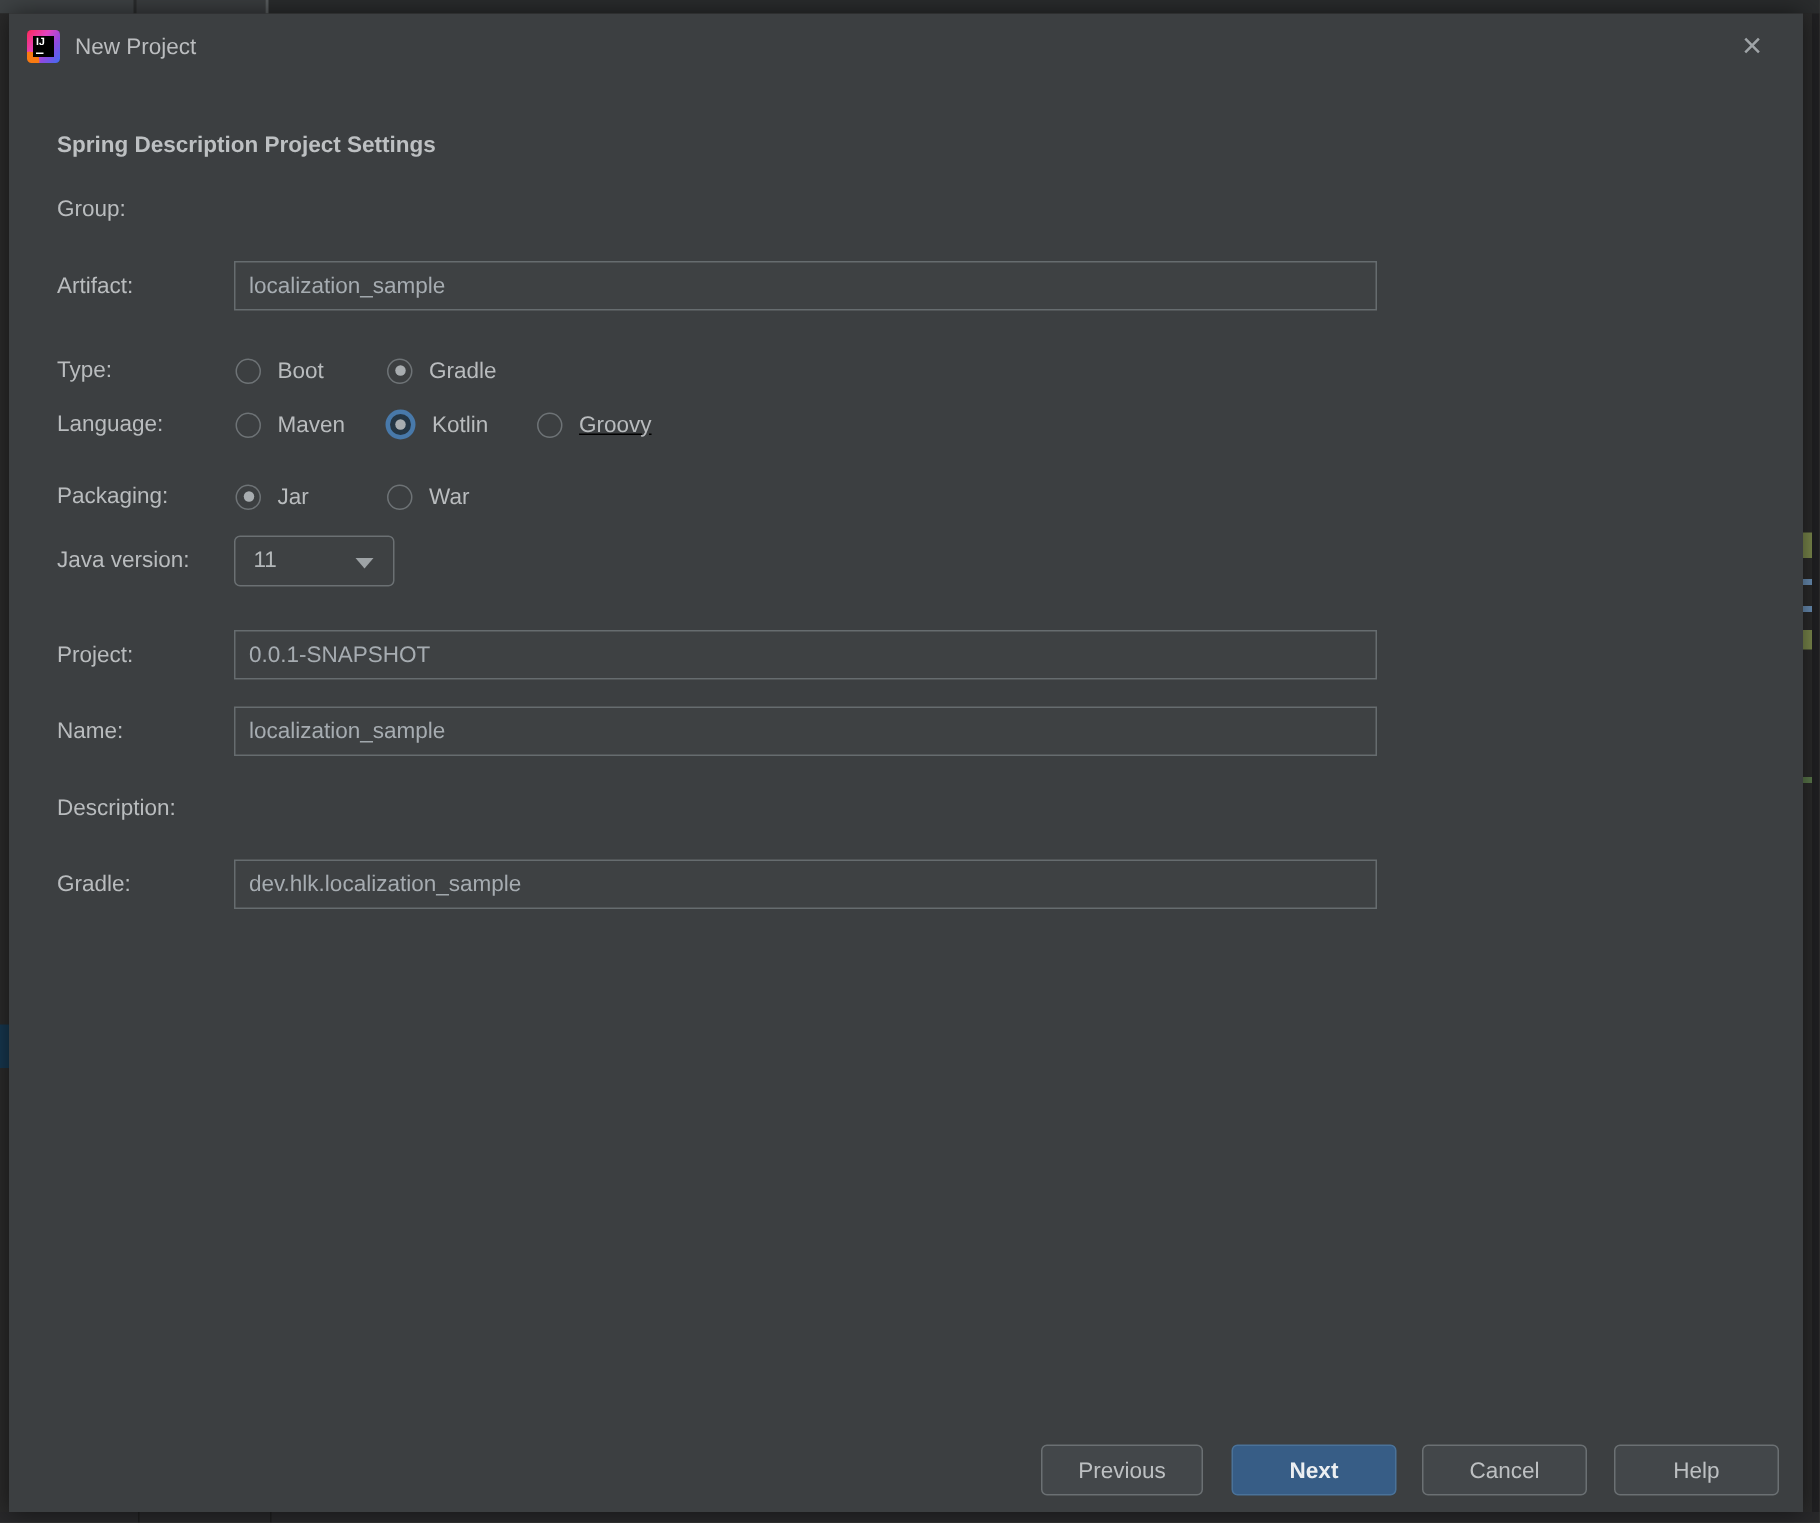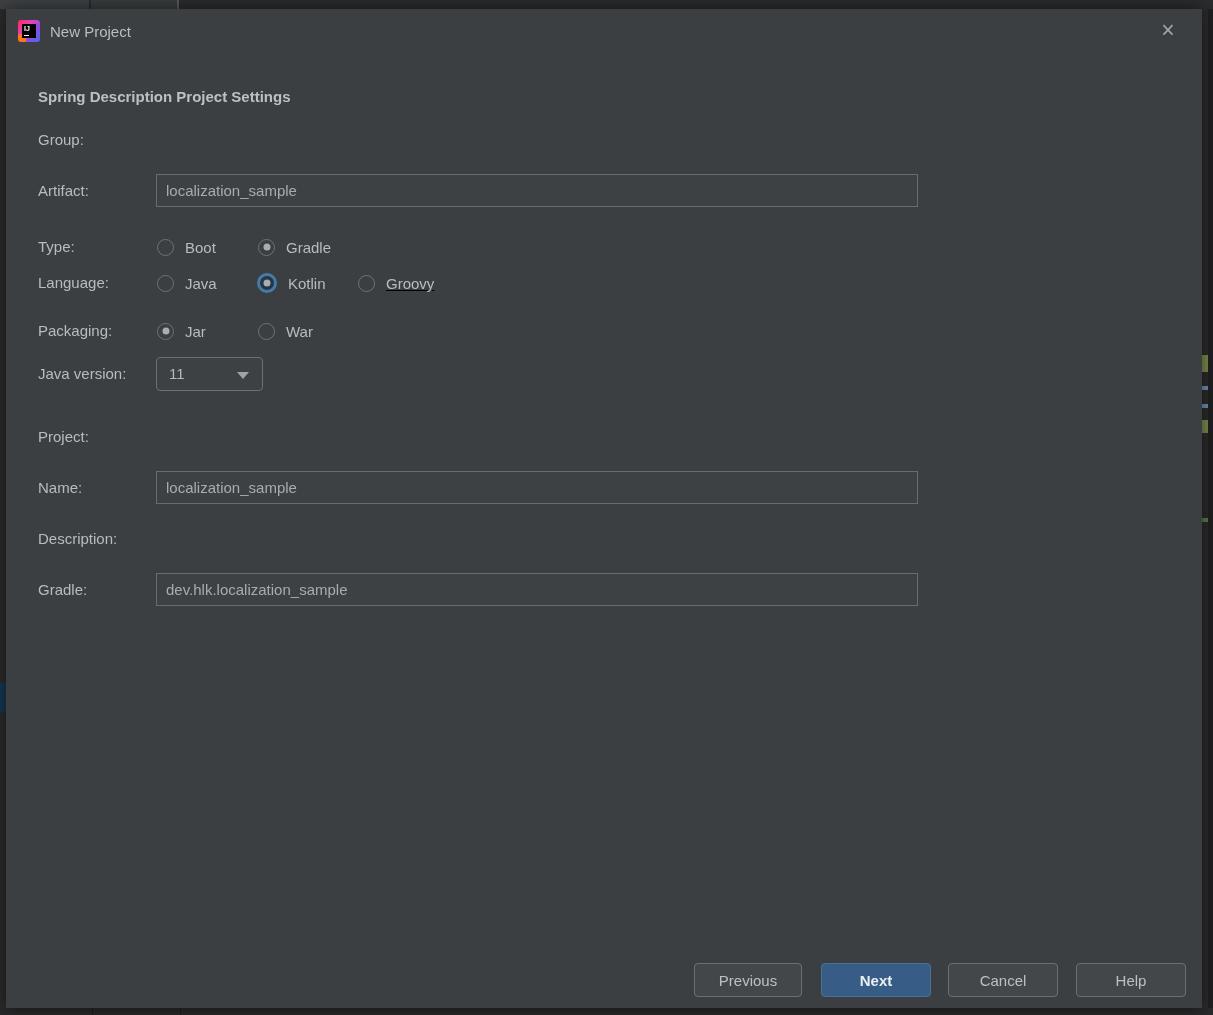--- a/index.html
+++ b/index.html
@@ -170,21 +170,21 @@
     <span class="radio-text">Boot</span>
   </div>
   <div class="radio-opt" style="left:252px; top:228px;">
     <span class="radio-circle sel"></span>
     <span class="radio-text">Gradle</span>
   </div>
 
   <div class="row-label" style="top:264px;">Language:</div>
   <div class="radio-opt" style="left:151px; top:264px;">
     <span class="radio-circle"></span>
-    <span class="radio-text">Java</span>
+    <span class="radio-text">Maven</span>
   </div>
   <div class="radio-opt" style="left:251px; top:264px;">
     <span class="radio-circle sel focus"></span>
     <span class="radio-text">Kotlin</span>
   </div>
   <div class="radio-opt" style="left:352px; top:264px;text-decoration:underline;">
     <span class="radio-circle"></span>
     <span class="radio-text">Groovy</span>
   </div>
 
@@ -198,20 +198,21 @@
     <span class="radio-text">War</span>
   </div>
 
   <div class="row-label" style="top:355px;">Java version:</div>
   <div class="dropdown">
     <span class="dropdown-val">11</span>
     <span class="dropdown-arrow"></span>
   </div>
 
   <div class="row-label" style="top:418px;">Project:</div>
+  <input class="tfield" style="top: 411px;" value="0.0.1-SNAPSHOT">
 
   <div class="row-label" style="top:469px;">Name:</div>
   <input class="tfield" style="top: 462px;" value="localization_sample">
 
   <div class="row-label" style="top:520px;">Description:</div>
 
   <div class="row-label" style="top:571px;">Gradle:</div>
   <input class="tfield" style="top: 564px;" value="dev.hlk.localization_sample">
 
   <button class="btn btn-previous">Previous</button>

